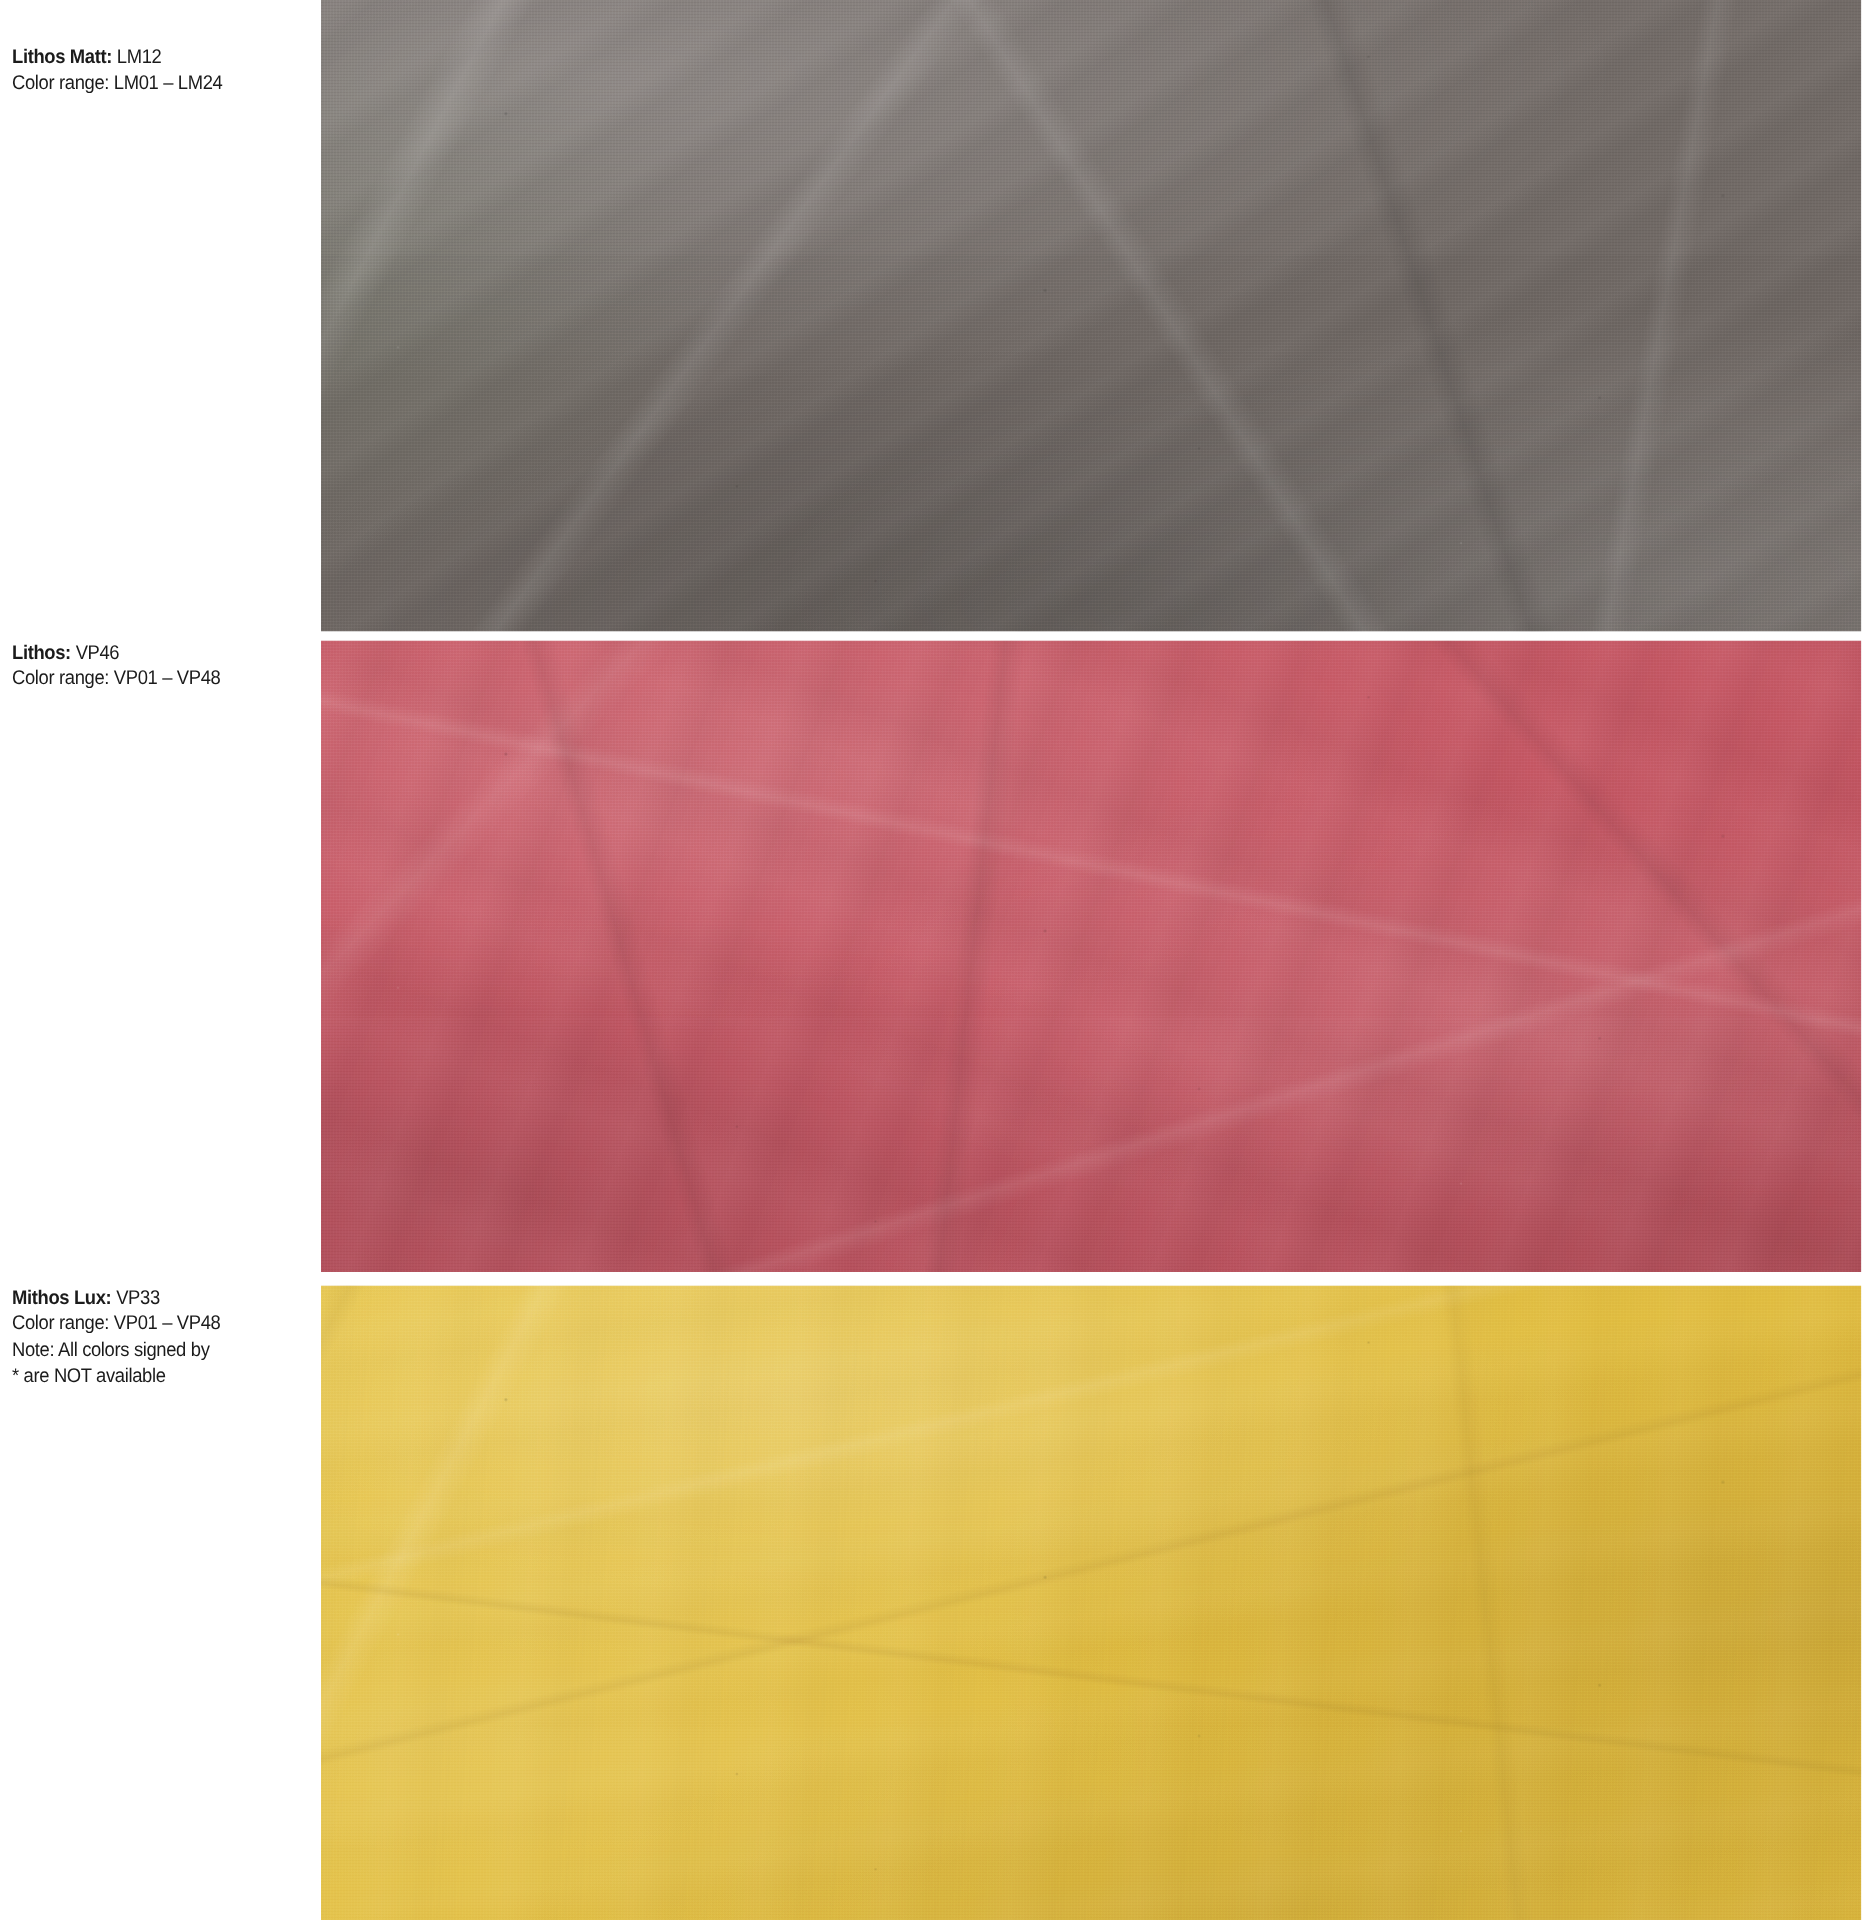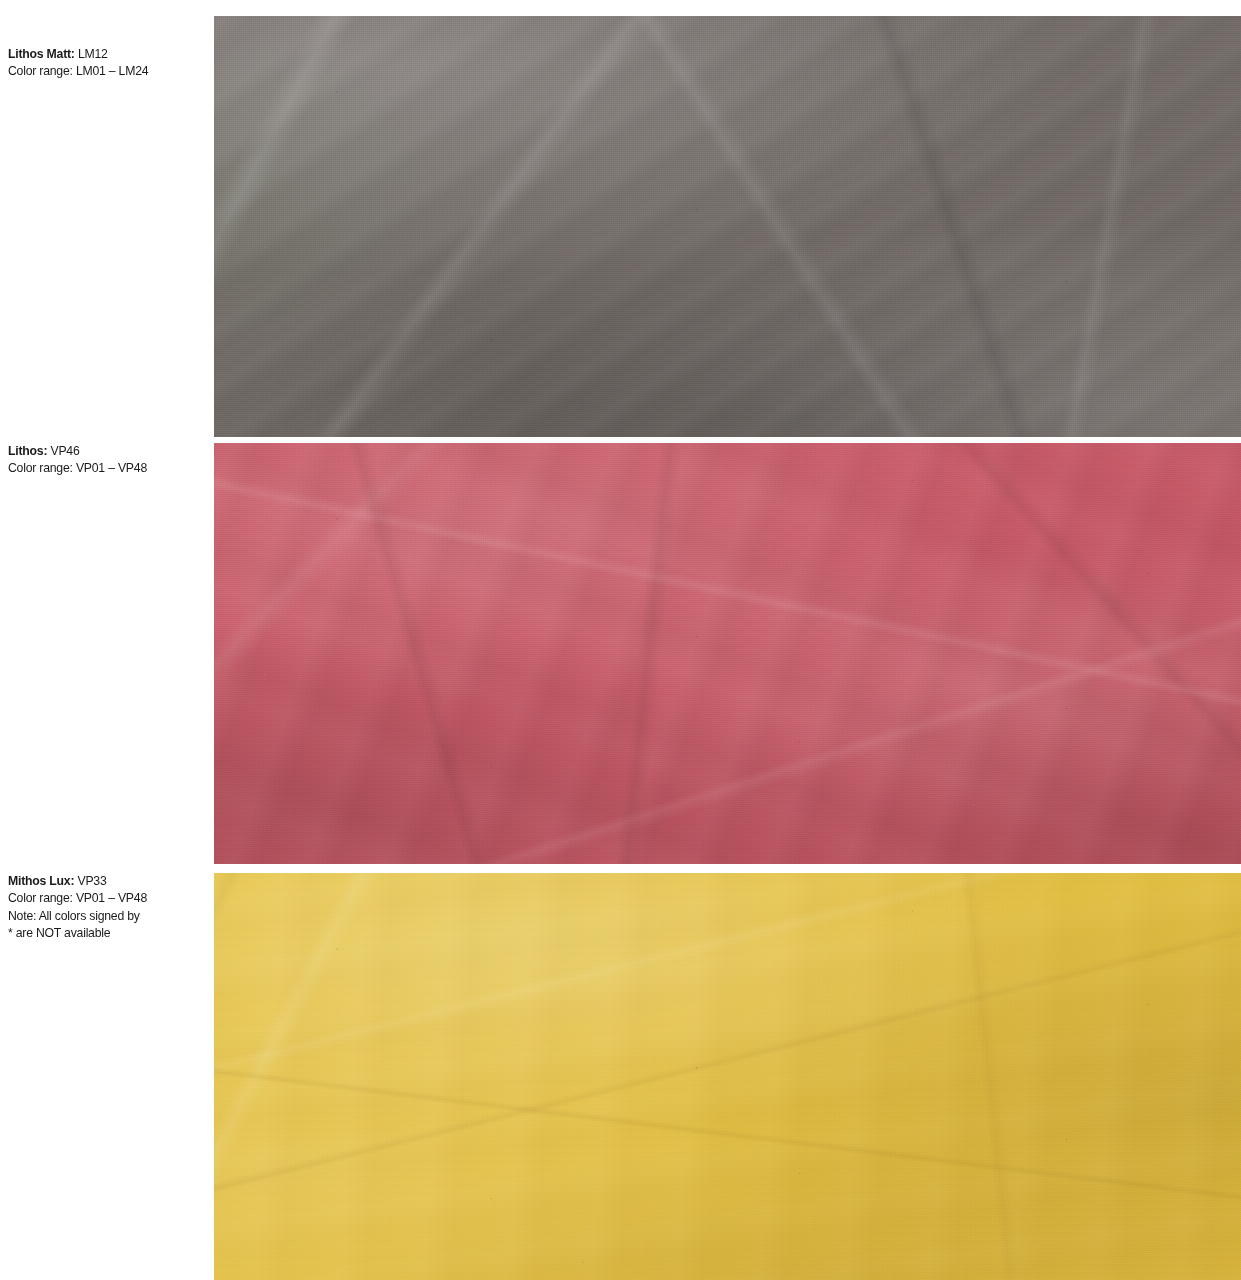--- a/index.html
+++ b/index.html
@@ -14,21 +14,20 @@
     position: relative;
     overflow: hidden;
     font-family: "Liberation Sans", "DejaVu Sans", sans-serif;
     -webkit-font-smoothing: antialiased;
   }
 
   .page {
     position: absolute;
     inset: 0;
     background: #fff;
-    margin-top: 16px;
   }
 
   
   .caption {
     position: absolute;
     left: 8px;
     width: 200px;
     color: #1b1b1b;
     font-size: 13.2px;
     line-height: 17.4px;

